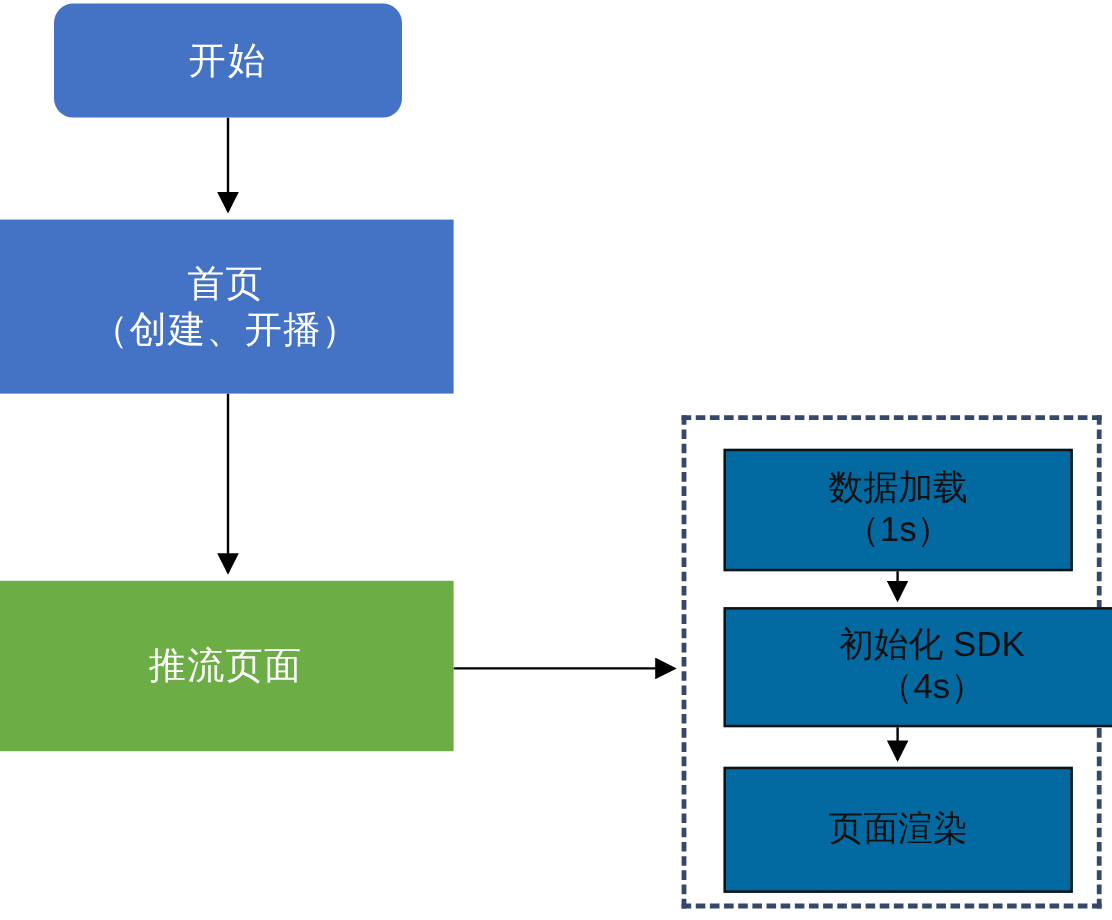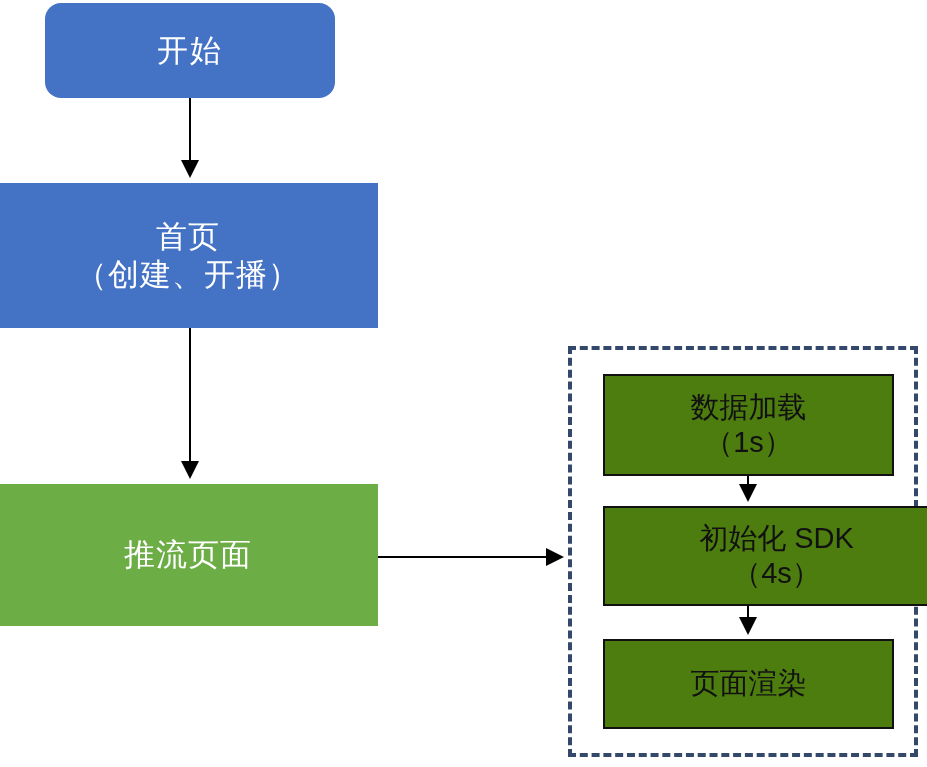--- a/index.html
+++ b/index.html
@@ -74,29 +74,29 @@
     top: 346px;
     width: 350px;
     height: 411px;
     box-sizing: border-box;
     border: 4px dashed #33486B;
     background: transparent;
   }
 
   
   .node-step {
-    background: #4d7c0f;
+    background: #0369a1;
     border: 2.5px solid #111111;
     color: #111111;
     font-size: 29px;
     letter-spacing: 0px;
   }
   .step-1 { left: 603px; top: 374px;  width: 291px; height: 102px; }
   .step-2 { left: 603px; top: 506px;  width: 347px; height: 100px; }
-  .step-3 { left: 603px; top: 639px;  width: 291px; height: 90px; }
+  .step-3 { left: 603px; top: 639px;  width: 291px; height: 105px; }
 
   
   #connectors {
     position: absolute;
     left: 0;
     top: 0;
     width: 927px;
     height: 767px;
     pointer-events: none;
   }

